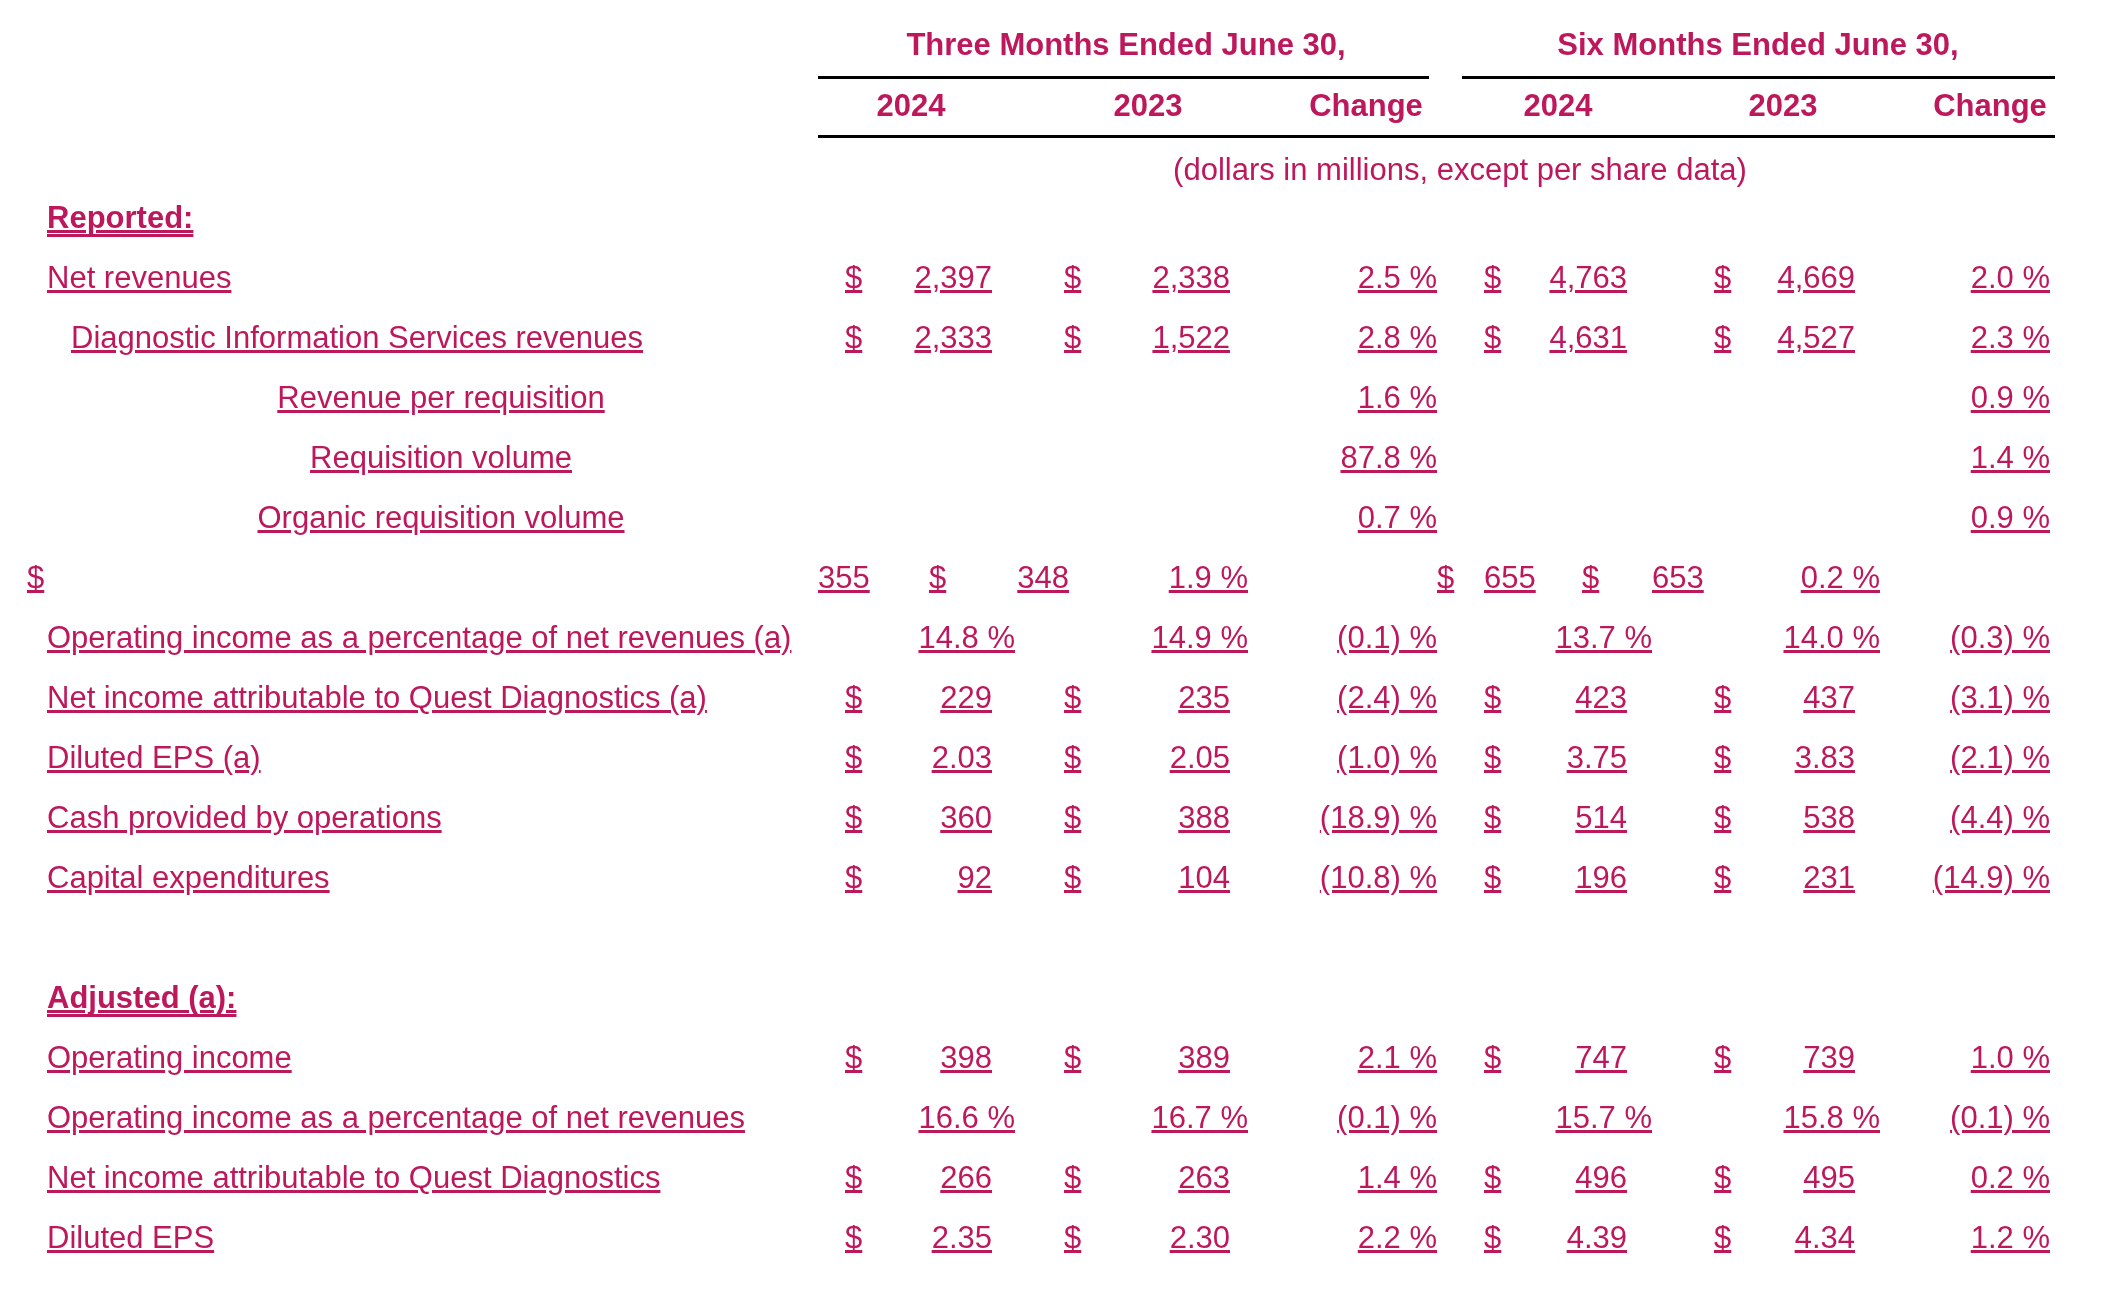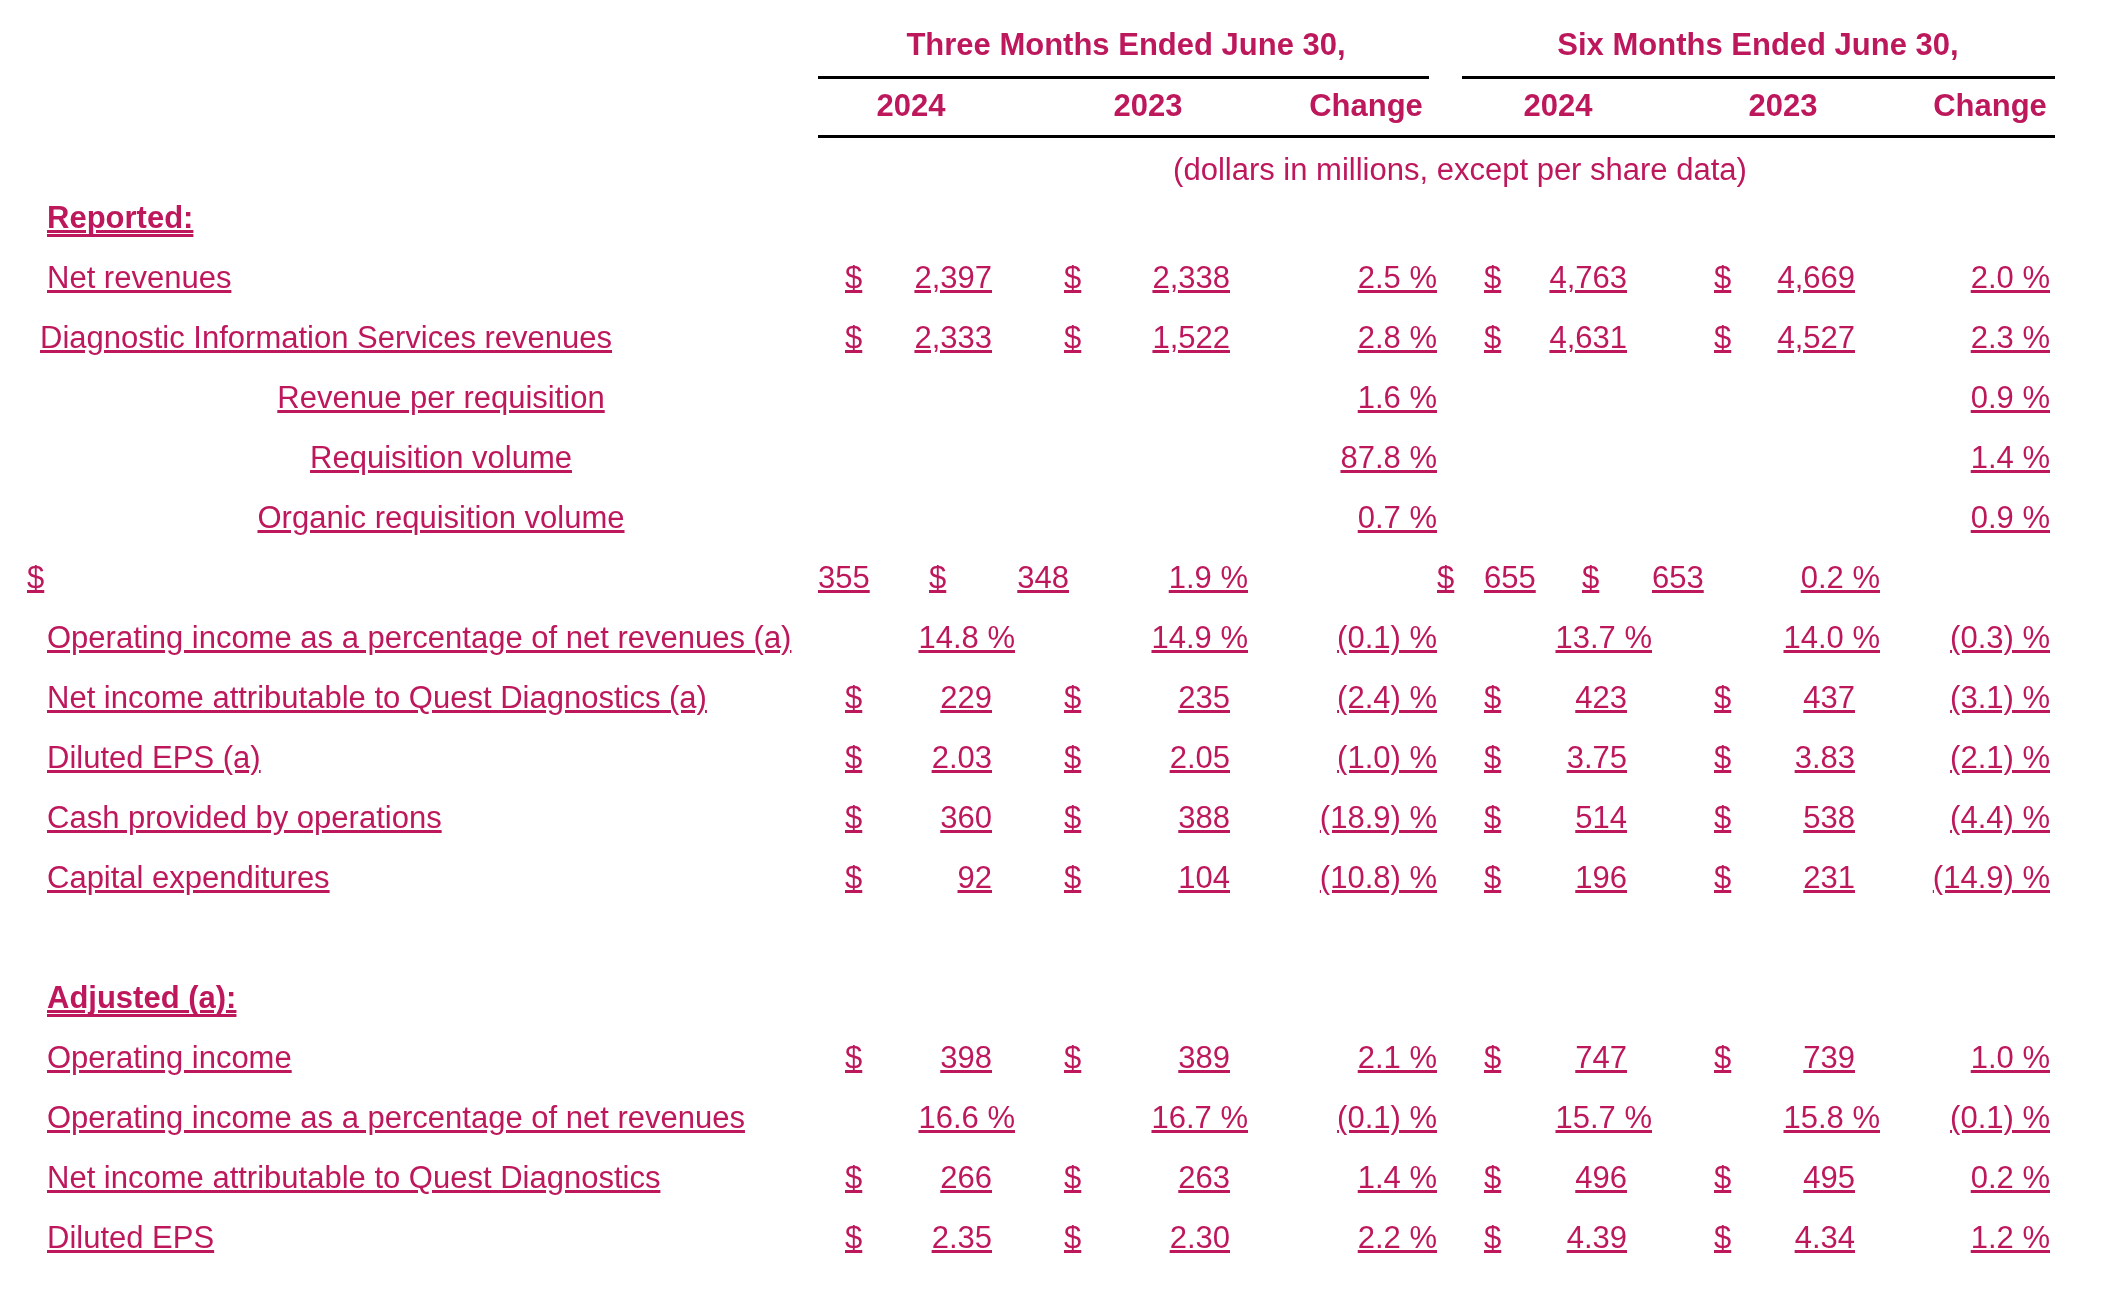--- a/index.html
+++ b/index.html
@@ -36,21 +36,21 @@
   }
   .table-body{position:absolute;left:0;top:188px;width:2126px;text-decoration:underline;}
   .row{
     display:grid;
     grid-template-columns:818px 62px 135px 72px 161px 189px 47px 36px 132px 74px 154px 170px 76px;
     height:60px;
     align-items:center;
   }
   .spacer-row{height:60px;}
   .lbl{padding-left:47px;white-space:nowrap;}
-  .lbl.ind1{padding-left:40px;}
+  .lbl.ind1{padding-left:31px;margin-left:40px;}
   .lbl.ind2{padding-left:64px;text-align:center;}
   .row.heading .lbl{
     font-weight:700;
     text-decoration:underline;
     text-decoration-thickness:2.5px;
     text-underline-offset:6px;
   }
   .cur{text-align:left;}
   .cur.c1a{padding-left:27px;}
   .cur.c1b{padding-left:49px;}

